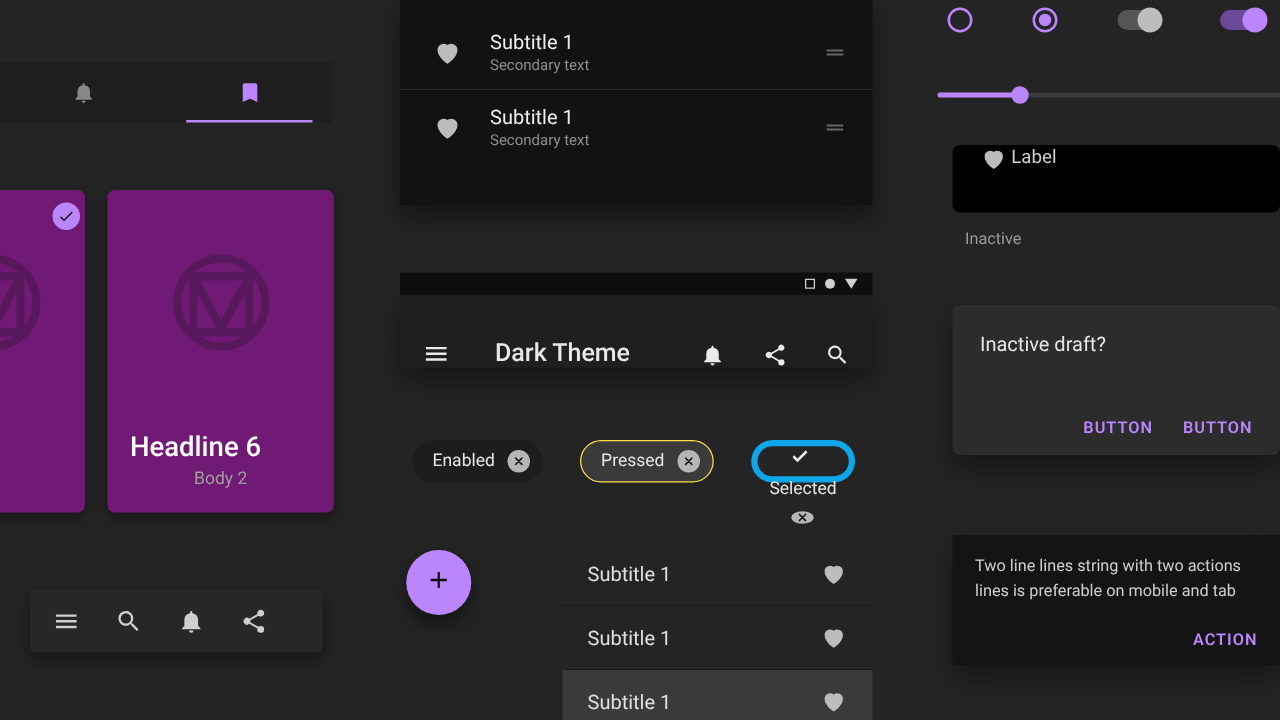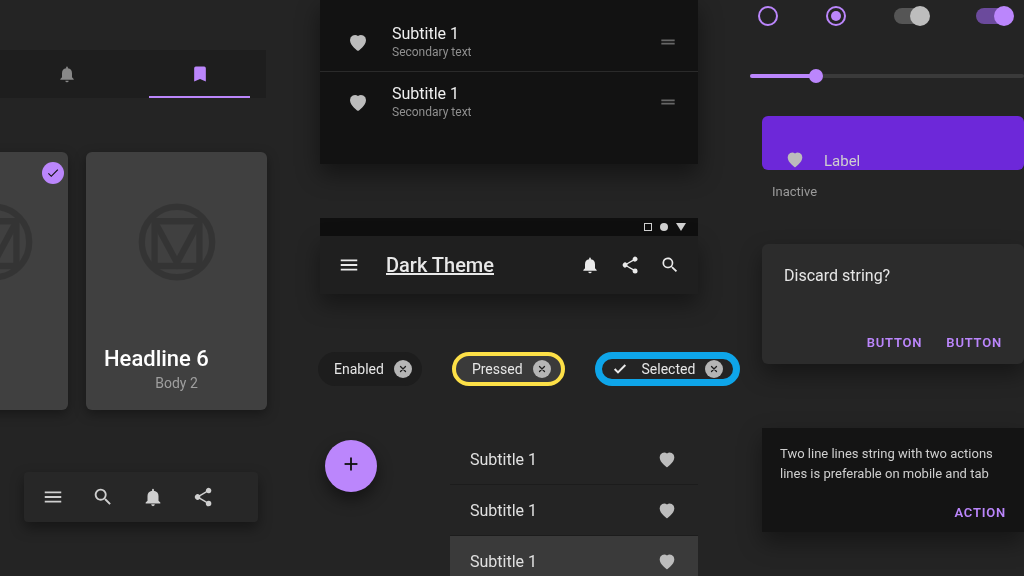--- a/index.html
+++ b/index.html
@@ -23,21 +23,21 @@
   .tab.active::after {
     content: ""; position: absolute; left: 16px; right: 16px; bottom: 0; height: 2px; background: #bb86fc;
   }
 
   
   .icon { display: inline-flex; }
   .icon svg { display: block; }
 
   
   .card {
-    background: #404040; border-radius: 6px;
+    background: #701a75; border-radius: 6px;
     box-shadow: 0 4px 12px rgba(0,0,0,.35);
   }
   .card-badge {
     position: absolute; top: -8px; right: -8px; width: 22px; height: 22px;
     background: #bb86fc; border-radius: 50%;
     display: flex; align-items: center; justify-content: center;
   }
   .card-badge svg { width: 14px; height: 14px; fill: #121212; }
   .card-mediaicon { width: 80px; height: 80px; opacity: .25; }
   .card-title { font-size: 22px; font-weight: 500; color: #fff; }
@@ -73,35 +73,35 @@
   .status-strip {
     height: 18px; background: #0f0f0f; display: flex; justify-content: flex-end;
     align-items: center; gap: 8px; padding: 0 12px;
   }
   .status-sq { width: 8px; height: 8px; border: 1px solid #cfcfcf; }
   .status-dot { width: 8px; height: 8px; border-radius: 50%; background: #cfcfcf; }
   .status-tri { width: 0; height: 0; border-left: 5px solid transparent; border-right: 5px solid transparent; border-top: 8px solid #cfcfcf; }
   .appbar {
     height: 58px; background: #1f1f1f;
     box-shadow: 0 10px 22px rgba(0,0,0,.4);
-    display: flex; align-items: center; padding: 0 18px; gap: 20px; text-decoration: underline;
+    display: flex; align-items: flex-end; padding: 0 18px; gap: 30px;
   }
   .appbar-title { font-size: 20px; font-weight: 500; flex: 1; margin-left: 6px; }
 
   
-  .chips-row { left: 318px; top: 352px; display: flex; gap: 30px; align-items: center; }
+  .chips-row { left: 330px; top: 352px; display: flex; gap: 30px; align-items: center; }
   .chip {
     height: 34px; border-radius: 17px; padding: 0 10px 0 16px;
     display: flex; align-items: center; gap: 10px;
     background: #1d1d1d; color: #e6e6e6; font-size: 14px;
   }
   .chip .chip-close { width: 18px; height: 18px; border-radius: 50%; background: #b5b5b5; display: flex; align-items: center; justify-content: center; }
   .chip .chip-close svg { width: 10px; height: 10px; fill: #1d1d1d; }
-  .chip.pressed-state { background: #3a3a3a; border: 4px solid #fde047; }
-  .chip.selected-state { background: transparent; border: 7px solid #0ea5e9; padding-left: 10px; }
+  .chip.pressed-state { background: #3a3a3a; border: 1px solid #fde047; }
+  .chip.selected-state { background: transparent; border: 5px solid #0ea5e9; padding-left: 10px; flex-direction: column; }
   .chip.selected-state .check { margin-right: 4px; }
 
   
   .fab {
     left: 325px; top: 440px; width: 52px; height: 52px; border-radius: 50%;
     background: #bb86fc; box-shadow: 0 8px 16px rgba(0,0,0,.45);
     display: flex; align-items: center; justify-content: center;
   }
 
   
@@ -128,22 +128,22 @@
   .switch.on .switch-knob { right: -4px; background: #bb86fc; }
 
   
   .slider { left: 750px; top: 74px; width: 274px; height: 4px; background: #3a3a3a; border-radius: 2px; }
   .slider-fill { height: 4px; background: #bb86fc; border-radius: 2px; }
   .slider-thumb { position: absolute; top: -5px; width: 14px; height: 14px; border-radius: 50%; background: #bb86fc; }
 
   
   .label-chip {
     left: 762px; top: 116px; width: 262px; height: 54px;
-    background: #6d28d9; border-radius: 6px;
-    display: flex; align-items: flex-end; gap: 18px; padding: 0 22px;
+    background: #000000; border-radius: 6px;
+    display: flex; align-items: flex-start; gap: 3px; padding: 0 22px;
   }
   .status-text { left: 772px; top: 184px; font-size: 13px; color: #9a9a9a; }
 
   
   .dialog {
     left: 762px; top: 244px; width: 262px; height: 120px;
     background: #2c2c2c; border-radius: 6px;
     box-shadow: 0 10px 22px rgba(0,0,0,.4);
     padding: 22px 22px 0 22px;
     display: flex; flex-direction: column;
@@ -392,21 +392,21 @@
   <span class="icon">
       <svg width="22" height="22" viewBox="0 0 24 24" fill="#bcbcbc">
         <path d="M12 21s-8-5-8-11a5 5 0 0 1 8-4 5 5 0 0 1 8 4c0 6-8 11-8 11z"></path>
       </svg>
     </span>
   <span style="font-size:15px;color:#cfcfcf;">Label</span>
 </div>
 <div class="abs status-text">Inactive</div>
 
 <div class="abs dialog">
-  <div class="dialog-title">Discard string?</div>
+  <div class="dialog-title">Inactive draft?</div>
   <div class="dialog-actions">
     <span class="dialog-btn">BUTTON</span>
     <span class="dialog-btn">BUTTON</span>
   </div>
 </div>
 
 <div class="abs snackbar">
   <div style="line-height:1.5;">Two line lines string with two actions lines is preferable on mobile and tab</div>
   <span class="snackbar-action">ACTION</span>
 </div>

